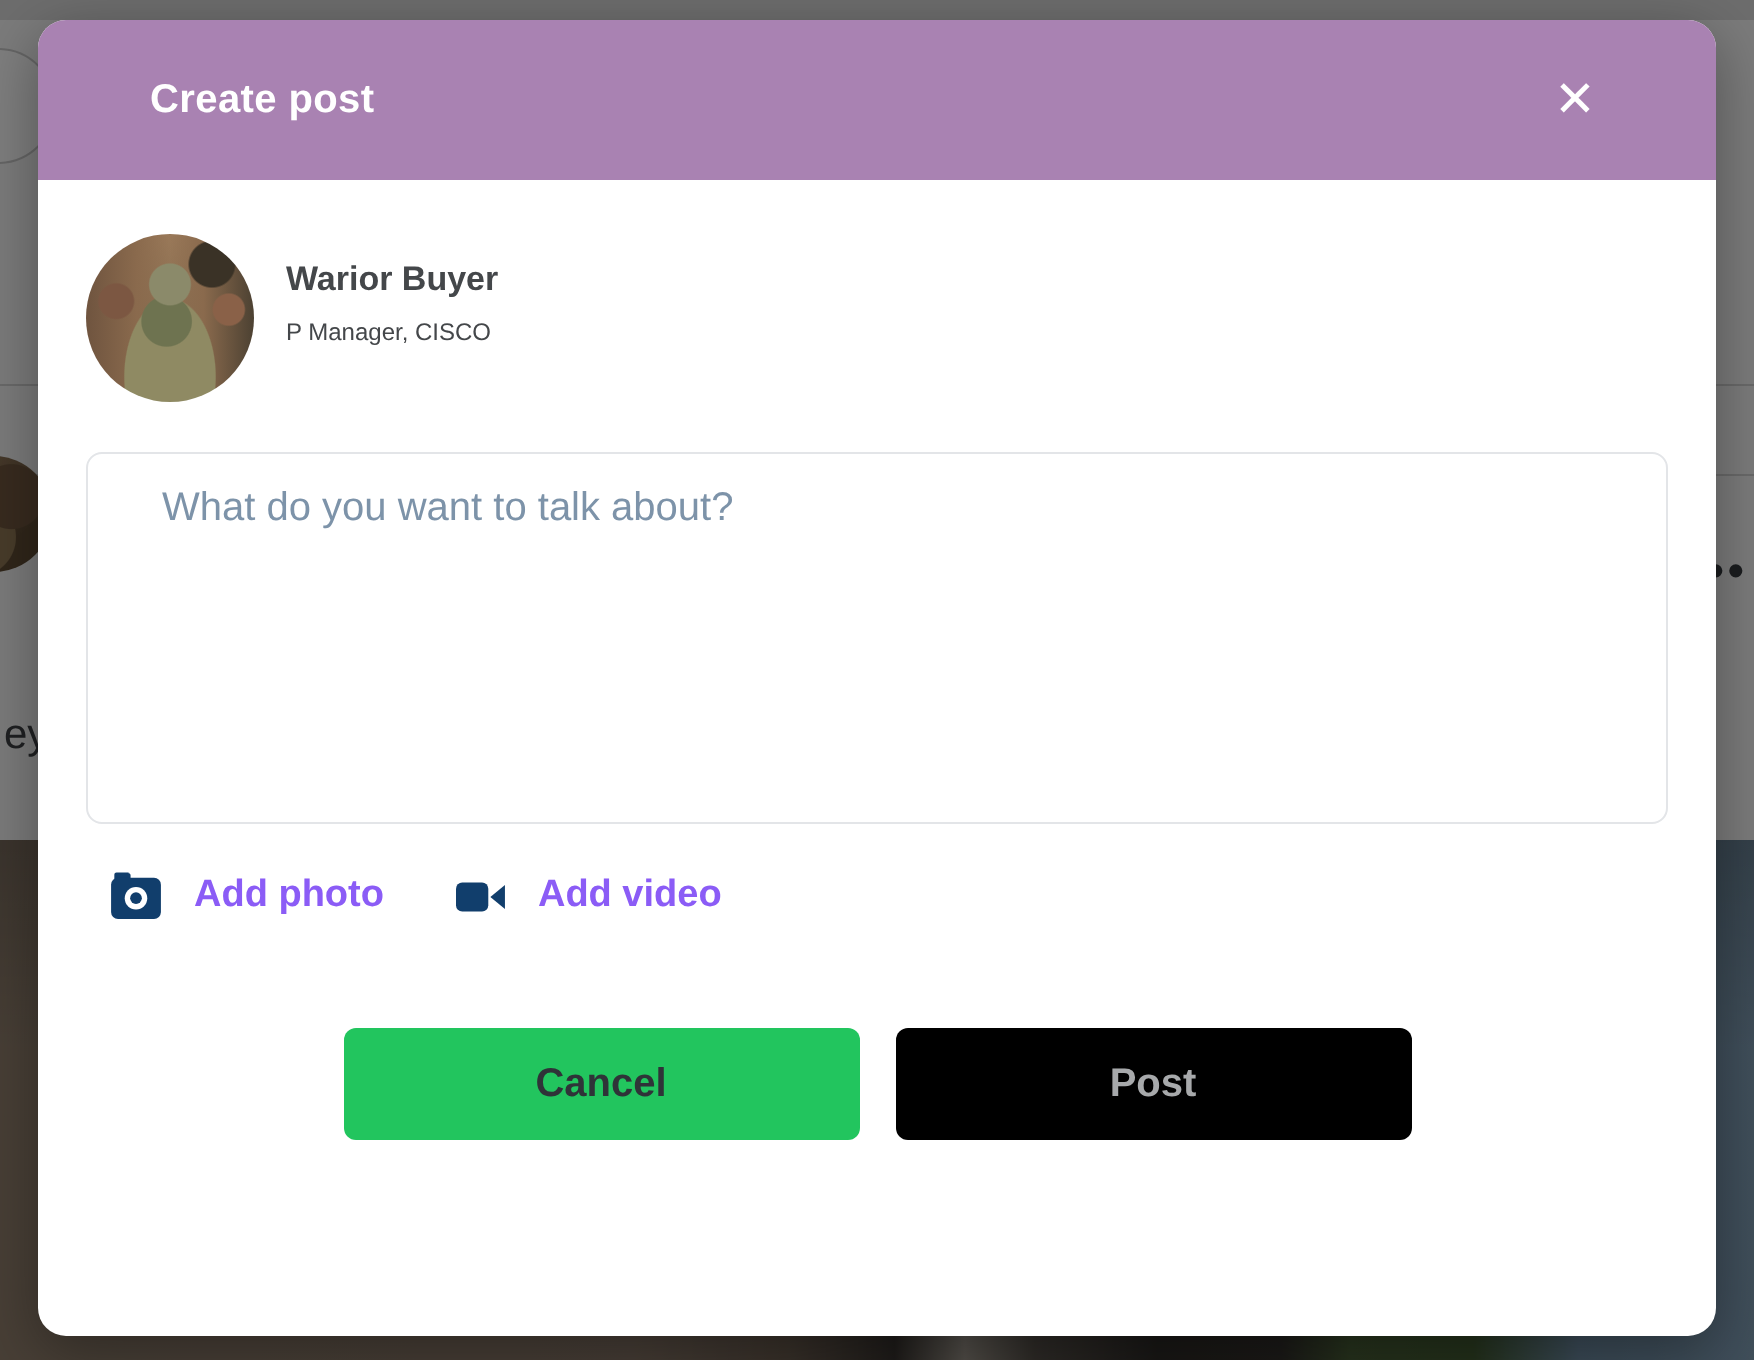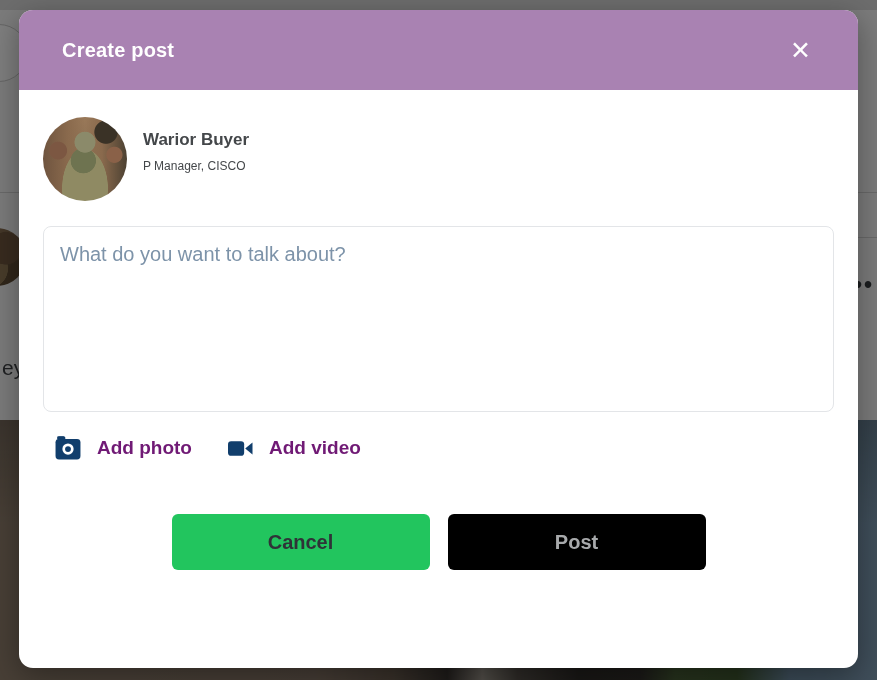--- a/index.html
+++ b/index.html
@@ -36,21 +36,21 @@
 
   
   .scrim { position: absolute; inset: 0; background: rgba(0,0,0,0.48); }
 
   
   .modal { position: absolute; left: 19px; top: 10px; width: 839px; height: 658px;
     background: #ffffff; border-radius: 14px; overflow: hidden; display: flex; flex-direction: column;
     box-shadow: 0 8px 30px rgba(0,0,0,0.35); }
 
   .modal-header { height: 80px; flex: 0 0 80px; background: #a982b2; display: flex;
-    align-items: center; justify-content: space-between; padding: 0 43px; }
+    align-items: center; justify-content: space-between; padding: 0 56px; }
   .modal-title { color: #ffffff; font-size: 20px; font-weight: 700; letter-spacing: 0.2px; }
   .close-btn { background: none; border: none; color: #ffffff; font-size: 25px; font-weight: 400;
     line-height: 1; cursor: pointer; padding: 4px; font-family: "Liberation Sans", sans-serif; }
 
   .modal-body { flex: 1; padding: 0 24px; display: flex; flex-direction: column; }
 
   .user-row { margin-top: 27px; display: flex; align-items: flex-start; }
   .avatar { width: 84px; height: 84px; border-radius: 50%; flex: 0 0 84px; overflow: hidden;
     background:
       radial-gradient(circle at 50% 30%, #8b8a6a 0 14%, transparent 15%),
@@ -59,27 +59,27 @@
       radial-gradient(circle at 18% 40%, #7c5742 0 10%, transparent 11%),
       radial-gradient(circle at 85% 45%, #8a6148 0 9%, transparent 10%),
       radial-gradient(circle at 75% 18%, #3a3226 0 12%, transparent 13%),
       linear-gradient(90deg, #6f543f 0%, #8a6a4d 30%, #96735147 50%, #8a6a4d 70%, #4c4132 100%),
       linear-gradient(180deg, #9b7b5c, #6b5a42); }
   .user-meta { margin-left: 16px; padding-top: 13px; }
   .user-name { font-size: 17px; font-weight: 700; color: #44474a; }
   .user-subtitle { font-size: 12px; font-weight: 400; color: #44474a; margin-top: 9px; }
 
   .composer { margin-top: 25px; width: 100%; height: 186px; resize: none;
-    border: 1px solid #e3e5e8; border-radius: 8px; padding: 16px 16px;
+    border: 1px solid #e3e5e8; border-radius: 8px; padding: 16px 37px;
     font-family: "Liberation Sans", sans-serif; font-size: 20px; color: #3c4858; outline: none; }
   .composer::placeholder { color: #7d93a9; opacity: 1; }
 
   .attach-row { margin-top: 24px; display: flex; align-items: center; gap: 36px; padding-left: 12px; }
   .attach-btn { display: flex; align-items: center; gap: 16px; background: none; border: none;
-    cursor: pointer; color: #701a75; font-family: "Liberation Sans", sans-serif;
+    cursor: pointer; color: #8b5cf6; font-family: "Liberation Sans", sans-serif;
     font-size: 19px; font-weight: 700; padding: 0; }
   .attach-btn svg { display: block; }
 
   .footer-row { margin-top: 54px; display: flex; justify-content: center; gap: 18px; }
   .btn { width: 258px; height: 56px; border: none; border-radius: 6px; font-family: "Liberation Sans", sans-serif;
     font-size: 20px; font-weight: 600; cursor: pointer; }
   .btn-cancel { background: #22c55e; color: #2f3338; }
   .btn-post { background: #000000; color: #a7a9ab; cursor: default; }
 </style>
 </head>

